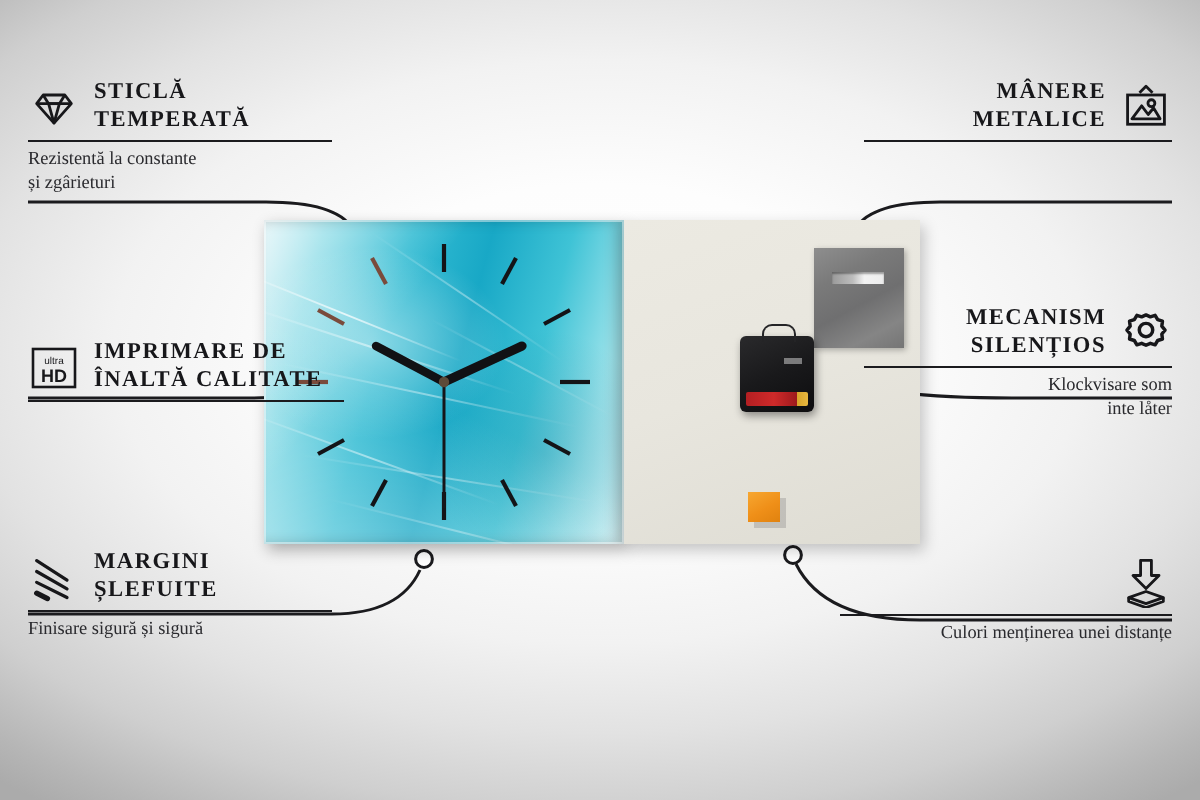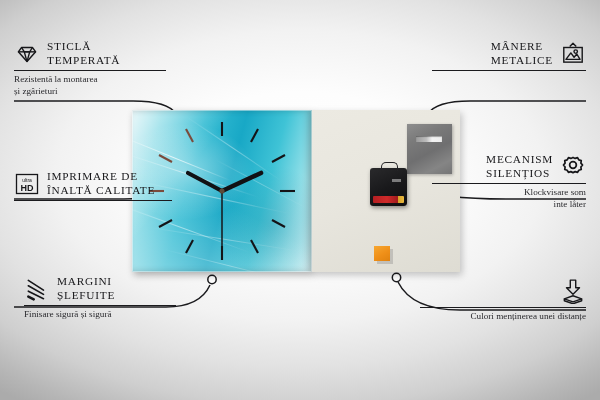--- a/index.html
+++ b/index.html
@@ -18,21 +18,21 @@
   .svg-layer{position:absolute;left:0;top:0;width:600px;height:400px;}
 
   
   .feat{position:absolute;}
   .feat .head{
     display:flex;align-items:center;gap:7px;
     white-space:nowrap;
   }
   .feat .titles{
     font-family:"Liberation Serif", serif;
-    font-weight:normal;
+    font-weight:bold;
     font-size:11.3px;
     letter-spacing:.75px;
     color:#17171a;
     line-height:13.6px;
     text-transform:uppercase;
   }
   .feat .rule{
     height:0;border-top:1.4px solid #1b1b1e;
     margin-top:3px;
   }
@@ -40,29 +40,29 @@
     font-family:"Liberation Serif", serif;
     font-size:9.2px;
     color:#2a2a2e;
     line-height:11.4px;
     margin-top:3px;
     white-space:nowrap;
   }
   .feat.left .titles{text-align:left;}
   .feat.left .sub{text-align:left;}
   .feat.right .head{justify-content:flex-end;}
-  .feat.right .titles{}
+  .feat.right .titles{text-align:right;}
   .feat.right .sub{text-align:right;}
   .ico{width:26px;height:26px;flex:0 0 26px;display:block;}
   .ico svg{display:block;width:26px;height:26px;}
 
   
   #f-glass  {left:14px; top:40px;  width:152px;}
   #f-print  {left:14px; top:170px; width:158px;}
-  #f-edges  {left:24px; top:275px; width:152px;}
+  #f-edges  {left:14px; top:275px; width:152px;}
   
   #f-hang   {left:432px;top:40px;  width:154px;}
   #f-mech   {left:432px;top:153px; width:154px;}
   #f-foam   {left:420px;top:278px; width:166px;}
 
   
   #clock{
     position:absolute;left:132px;top:110px;width:180px;height:162px;
     box-shadow:2px 3px 7px rgba(0,0,0,.30);
     overflow:hidden;
@@ -229,21 +229,21 @@
           <path d="M9.5 10 H14.5"></path>
         </svg>
       </span>
       <span class="titles">
         <span>STICLĂ</span><br>
         <span>TEMPERATĂ</span>
       </span>
     </div>
     <div class="rule"></div>
     <div class="sub">
-      <span>Rezistentă la montarea</span><br>
+      <span>Rezistentă la constante</span><br>
       <span>și zgârieturi</span>
     </div>
   </div>
 
   <div class="feat left" id="f-print">
     <div class="head">
       <span class="ico">
         <svg viewBox="0 0 26 26">
           <rect x="2.5" y="3.5" width="21" height="19" fill="none" stroke="#17171a" stroke-width="1.3"></rect>
           <text x="13" y="11" text-anchor="middle" font-family="Liberation Sans, sans-serif" font-size="5" fill="#17171a">ultra</text>

